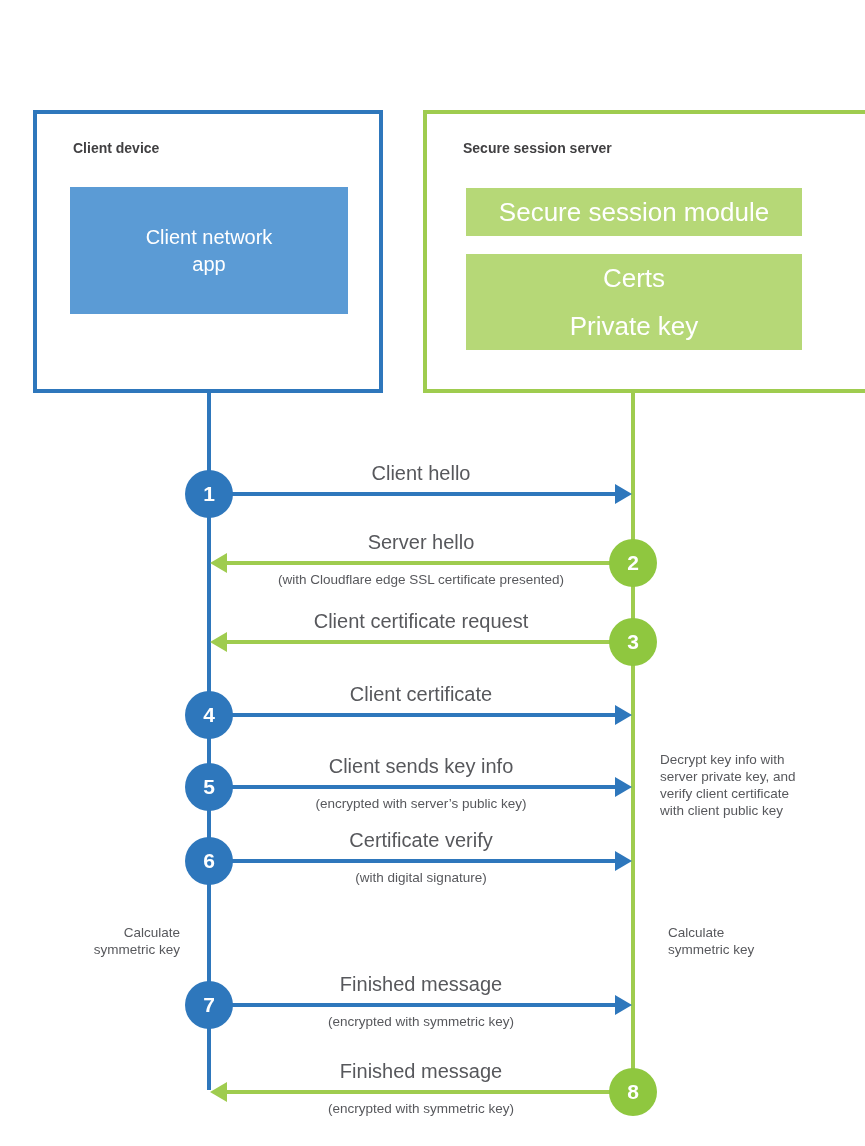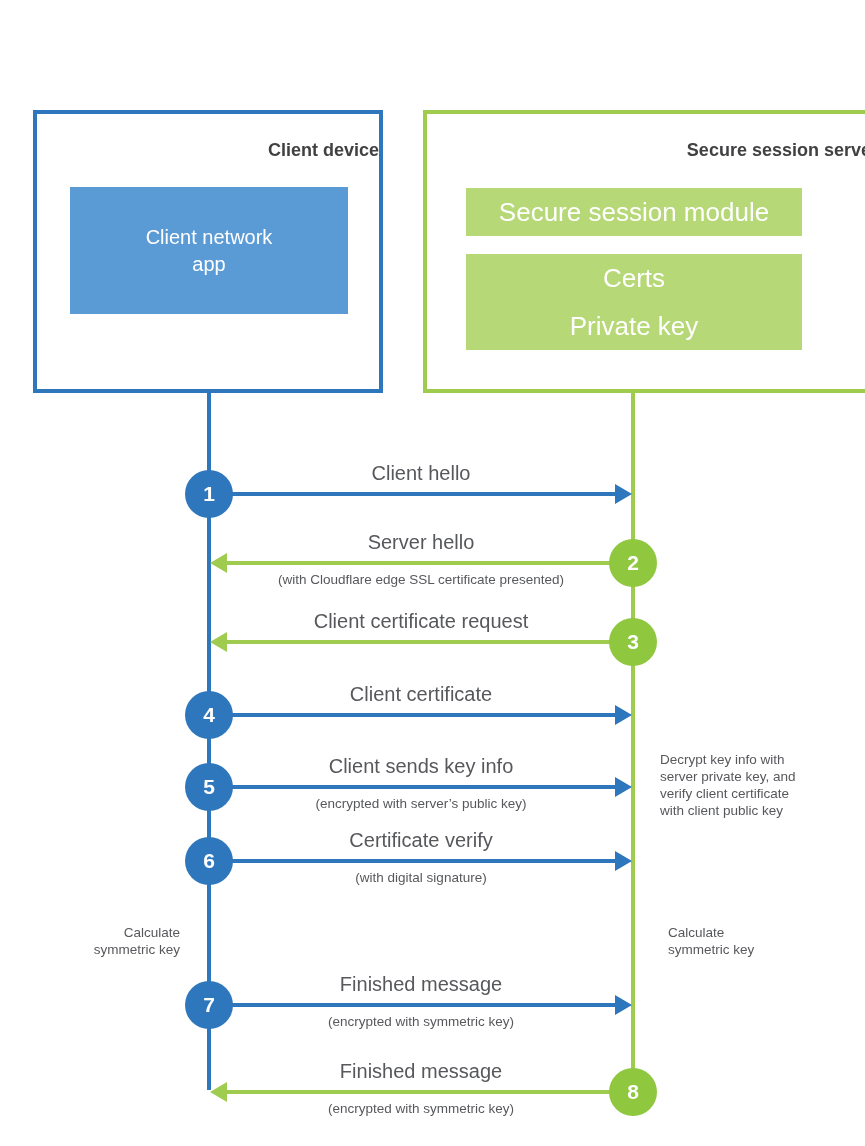--- a/index.html
+++ b/index.html
@@ -12,21 +12,21 @@
     position:absolute; left:30px; top:16px;
     font-size:28px; font-weight:300; letter-spacing:0.3px;
     color:var(--title_color);
   }
   
   .box { position:absolute; top:110px; height:283px; background:#fff; }
   .box-client { left:33px;  width:350px; border:4px solid var(--blue); }
   .box-server { left:423px; width:459px; border:4px solid var(--green_stroke); }
   .box-title {
     position:absolute; left:0; top:26px; width:100%;
-    text-align:right; font-size:18px; font-weight:bold; color:var(--heading);
+    text-align:left; font-size:14px; font-weight:bold; color:var(--heading);padding-left:36px;
   }
   .app-box {
     position:absolute; left:33px; top:73px; width:278px; height:127px;
     background:var(--blue_fill); color:#fff; font-size:20px; line-height:27px;
     display:flex; align-items:center; justify-content:center; text-align:center;
     white-space:pre-line;
   }
   .server-bar {
     position:absolute; left:39px; width:336px; height:48px;
     background:var(--green_fill); color:#fff; font-size:26px;

